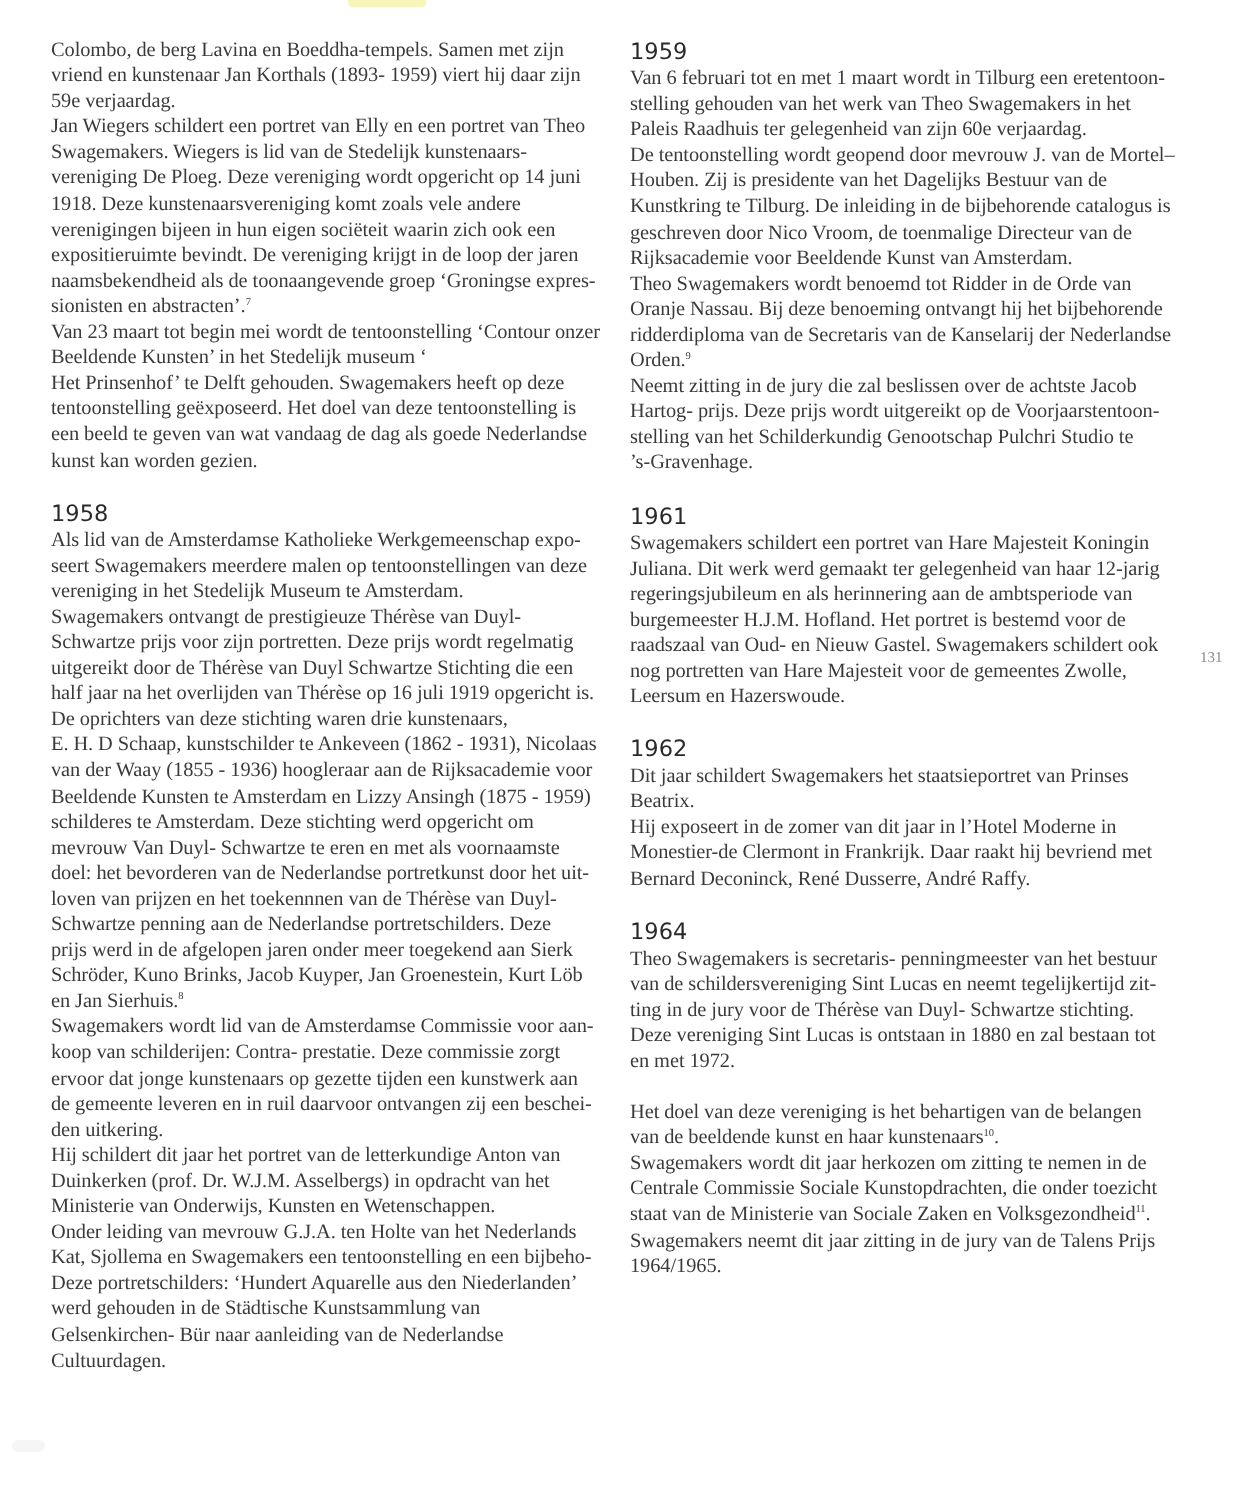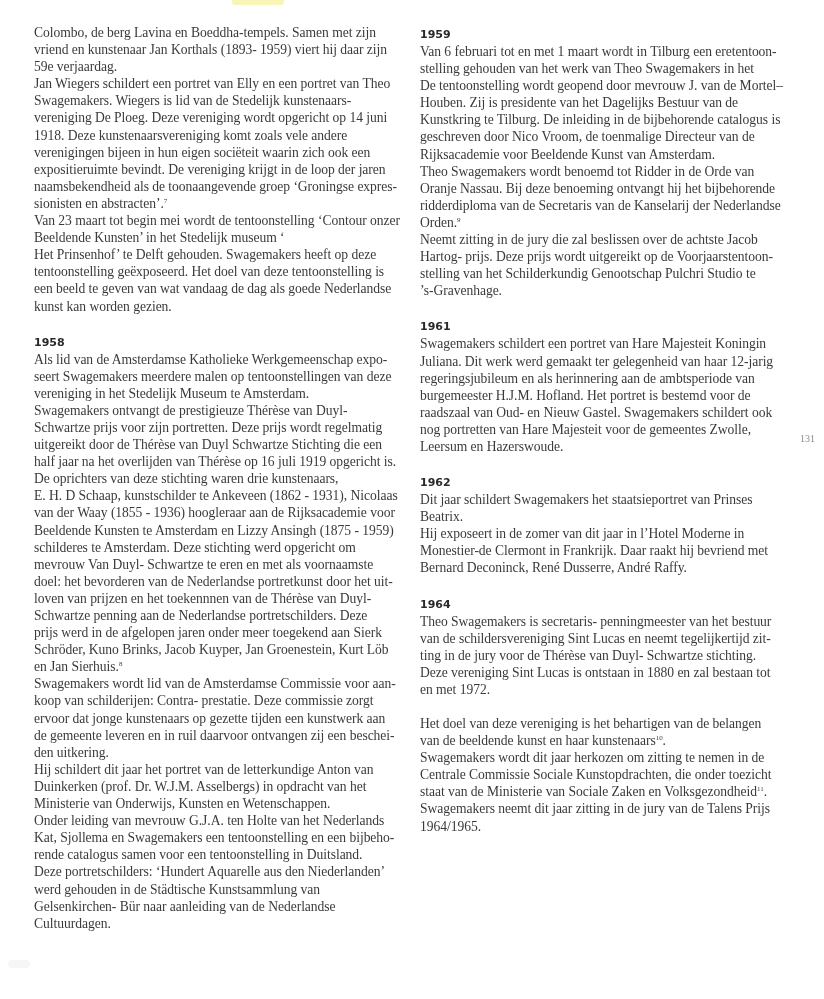--- a/index.html
+++ b/index.html
@@ -8,21 +8,21 @@
     font-family: "DejaVu Serif", "Liberation Serif", serif; color: #3a3a3a;
   }
   .col { position: absolute; top: 0; }
   #col-left { left: 34px; width: 375px; top: 24px; }
   #col-right { left: 420px; width: 375px; top: 24px; }
   .line {
     font-family: "Liberation Serif", serif;
     font-size: 13.6px; line-height: 17.1px; white-space: nowrap; height: 17.1px; letter-spacing: -0.05px;
   }
   .year {
-    font-family: "DejaVu Sans", sans-serif; font-weight: bold; font-size: 11px;
+    font-family: "DejaVu Sans", sans-serif; font-weight: normal; font-size: 15px;
     line-height: 17px; height: 17px; color: #2a2a2a; margin-top: 17px; padding-top: 2px;
   }
   .year.first { margin-top: 0; }
   .gap { height: 17px; }
   .it { }
   sup { font-size: 7px; vertical-align: 5px; line-height: 0; }
   #page-number {
     position: absolute; left: 800px; top: 433px; font-family: "Liberation Serif", serif;
     font-size: 10px; color: #8a8a8a;
   }
@@ -101,39 +101,39 @@
         <div class="line">Swagemakers wordt lid van de Amsterdamse Commissie voor aan-</div>
         <div class="line">koop van schilderijen: Contra- prestatie. Deze commissie zorgt</div>
         <div class="line">ervoor dat jonge kunstenaars op gezette tijden een kunstwerk aan</div>
         <div class="line">de gemeente leveren en in ruil daarvoor ontvangen zij een beschei-</div>
         <div class="line">den uitkering.</div>
         <div class="line">Hij schildert dit jaar het portret van de letterkundige Anton van</div>
         <div class="line">Duinkerken (prof. Dr. W.J.M. Asselbergs) in opdracht van het</div>
         <div class="line">Ministerie van Onderwijs, Kunsten en Wetenschappen.</div>
         <div class="line">Onder leiding van mevrouw G.J.A. ten Holte van het Nederlands</div>
         <div class="line">Kat, Sjollema en Swagemakers een tentoonstelling en een bijbeho-</div>
-        <div class="line">rende catalogus samen voor een tentoonstelling in  Duitsland.</div>
       </div>
     <div class="line">
       <span>Deze portretschilders: </span><span class="it">‘Hundert Aquarelle aus den Niederlanden’</span>
     </div>
     <div id="s1958-c">
         <div class="line">werd gehouden in de Städtische Kunstsammlung van</div>
         <div class="line">Gelsenkirchen- Bür naar aanleiding van de Nederlandse</div>
         <div class="line">Cultuurdagen.</div>
       </div>
   </div>
 </div>
 
 <div class="col" id="col-right">
   <div>
     <div class="year first">1959</div>
     <div id="s1959-a">
         <div class="line">Van 6 februari tot en met 1 maart wordt in Tilburg een eretentoon-</div>
         <div class="line">stelling gehouden van het werk van Theo Swagemakers in het</div>
+        <div class="line">Paleis Raadhuis ter gelegenheid van zijn 60e verjaardag.</div>
         <div class="line">De tentoonstelling wordt geopend door mevrouw J. van de Mortel–</div>
         <div class="line">Houben. Zij is presidente van het Dagelijks Bestuur van de</div>
         <div class="line">Kunstkring te Tilburg. De inleiding in de bijbehorende catalogus is</div>
         <div class="line">geschreven door Nico Vroom, de toenmalige Directeur van de</div>
         <div class="line">Rijksacademie voor Beeldende Kunst van Amsterdam.</div>
         <div class="line">Theo Swagemakers wordt benoemd tot Ridder in de Orde van</div>
         <div class="line">Oranje Nassau. Bij deze benoeming ontvangt hij het bijbehorende</div>
         <div class="line">ridderdiploma van de Secretaris van de Kanselarij der Nederlandse</div>
       </div>
     <div class="line">

